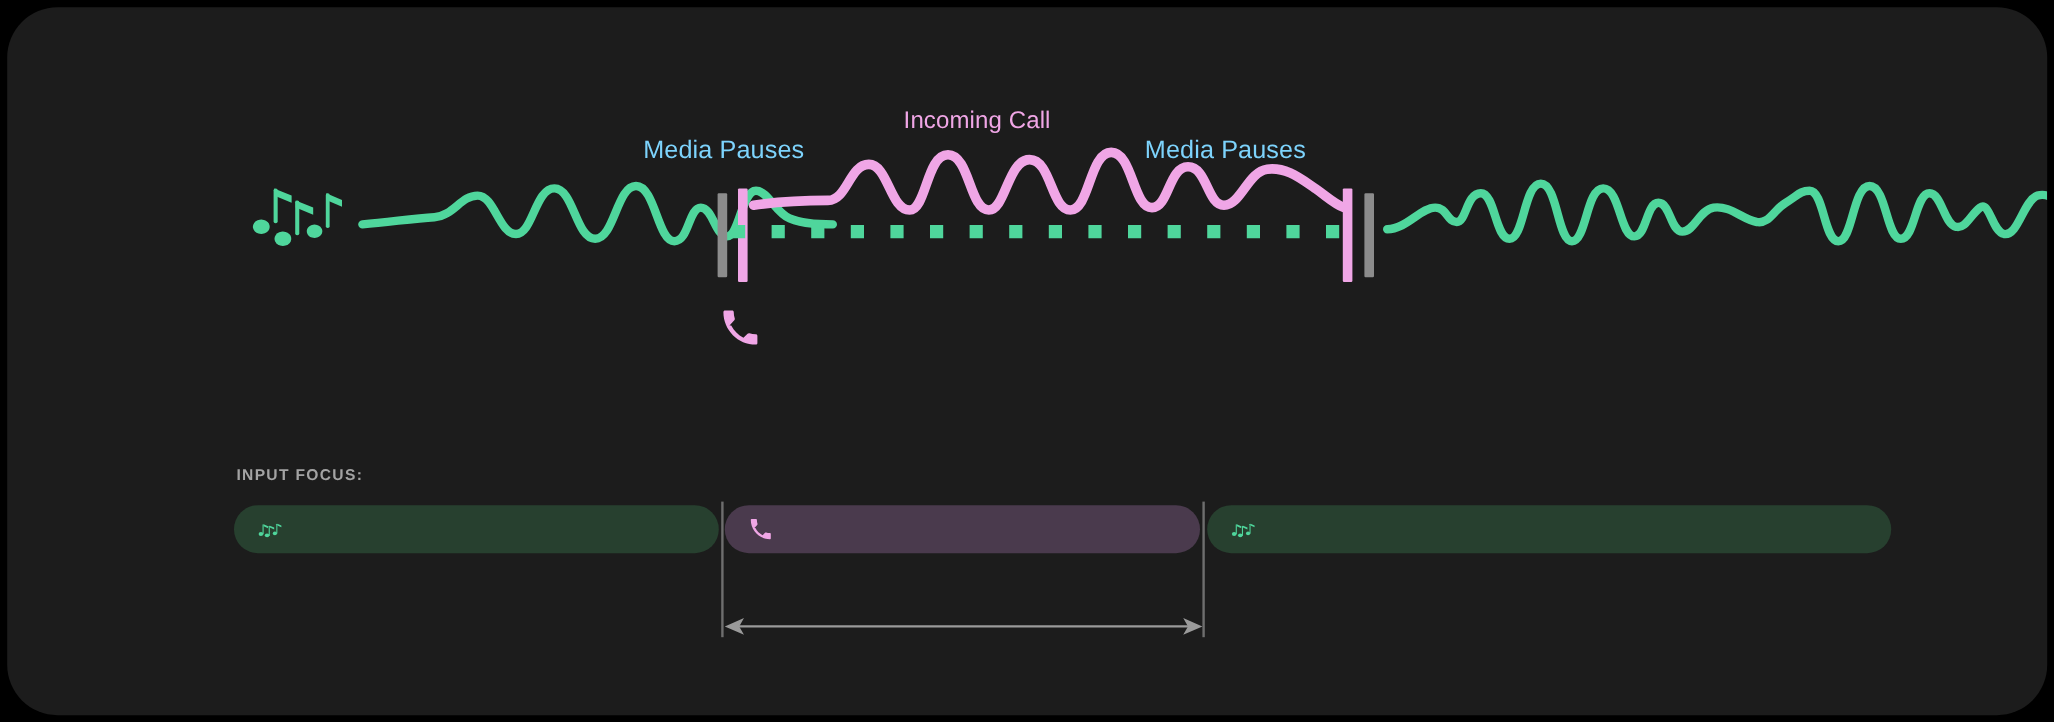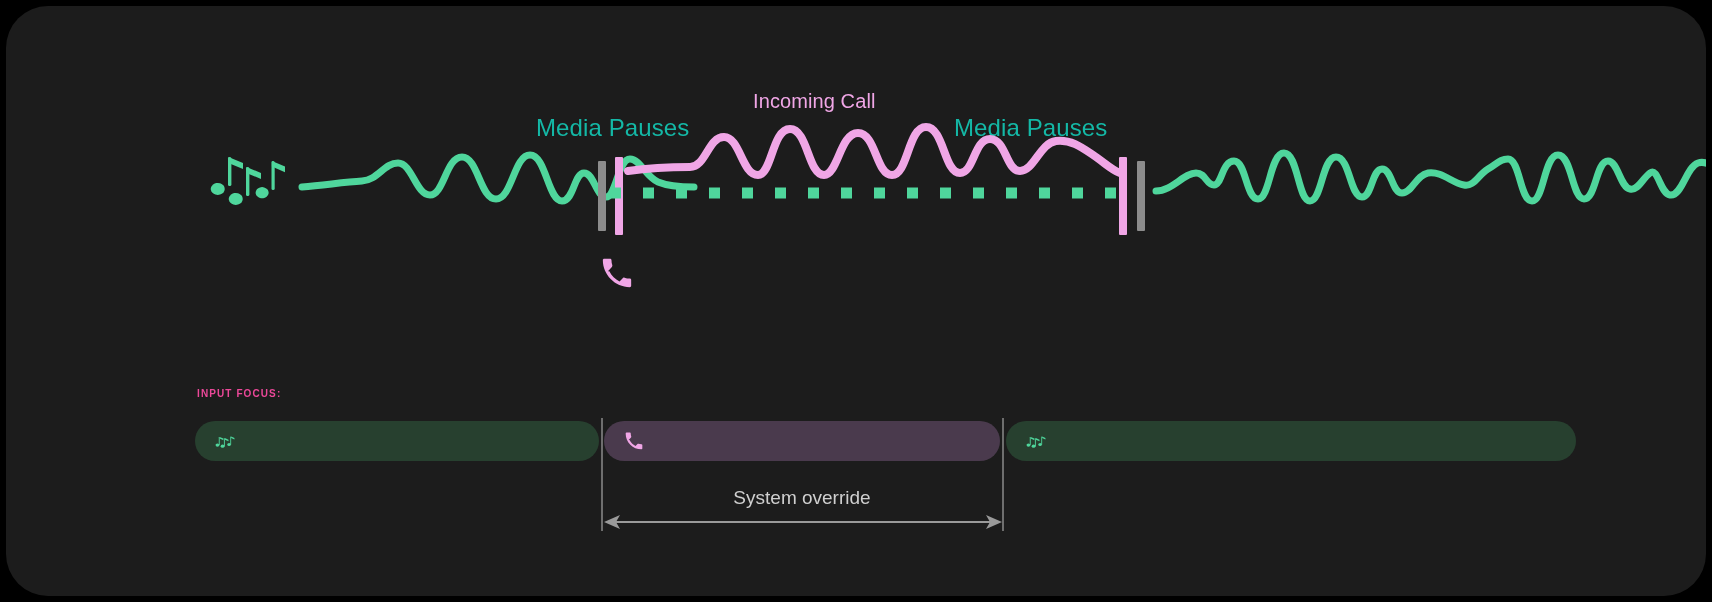--- a/index.html
+++ b/index.html
@@ -22,22 +22,22 @@
     width: 1700px; height: 590px;
     background: #1c1c1c;
     border-radius: 42px;
     overflow: hidden;
   }
 
   
   .lbl {
     position: absolute;
     white-space: nowrap;
-    font-size: 24px;
-    color: #14b8a6;
+    font-size: 21px;
+    color: #7dd3fc;
     letter-spacing: .1px;
   }
   #lbl-pauses  { left: 530px;  top: 108px; }
   #lbl-resumes { left: 948px;  top: 108px; }
   #lbl-call {
     left: 747px; top: 84px;
     color: #f0a6e6;
     font-weight: 400;
     font-size: 20px;
   }
@@ -53,24 +53,24 @@
   #phone-mark {
     position: absolute;
     left: 594px; top: 250px;
     width: 34px; height: 34px;
   }
 
   
   #focus-label {
     position: absolute;
     left: 191px; top: 382px;
-    font-size: 10px;
+    font-size: 13px;
     font-weight: 700;
     letter-spacing: 1.1px;
-    color: #ec4899;
+    color: #a3a3a3;
   }
   .focus-bar {
     position: absolute;
     top: 415px;
     height: 40px;
     border-radius: 20px;
     display: flex;
     align-items: center;
   }
   .focus-bar .bar-icon {
@@ -251,21 +251,20 @@
           <ellipse cx="52" cy="38" rx="6.5" ry="5.6"></ellipse>
           <rect x="56.5" y="8" width="3.2" height="31" rx="1.5"></rect>
           <path d="M59.7 8 L72 13.6 L72 19.2 L59.7 13.6 Z"></path>
         </g>
       </svg>
     </div>
 
     <div class="guide" id="guide-left"></div>
     <div class="guide" id="guide-right"></div>
 
-    <div id="override-text">System override</div>
 
     <svg id="override-arrow" viewBox="0 0 402 22">
       <line x1="10" y1="11" x2="392" y2="11" stroke="#9a9a9a" stroke-width="2"></line>
       <path d="M2 11 L18 4 L14 11 L18 18 Z" fill="#9a9a9a"></path>
       <path d="M400 11 L384 4 L388 11 L384 18 Z" fill="#9a9a9a"></path>
     </svg>
 
   </div>
 </div>
 

